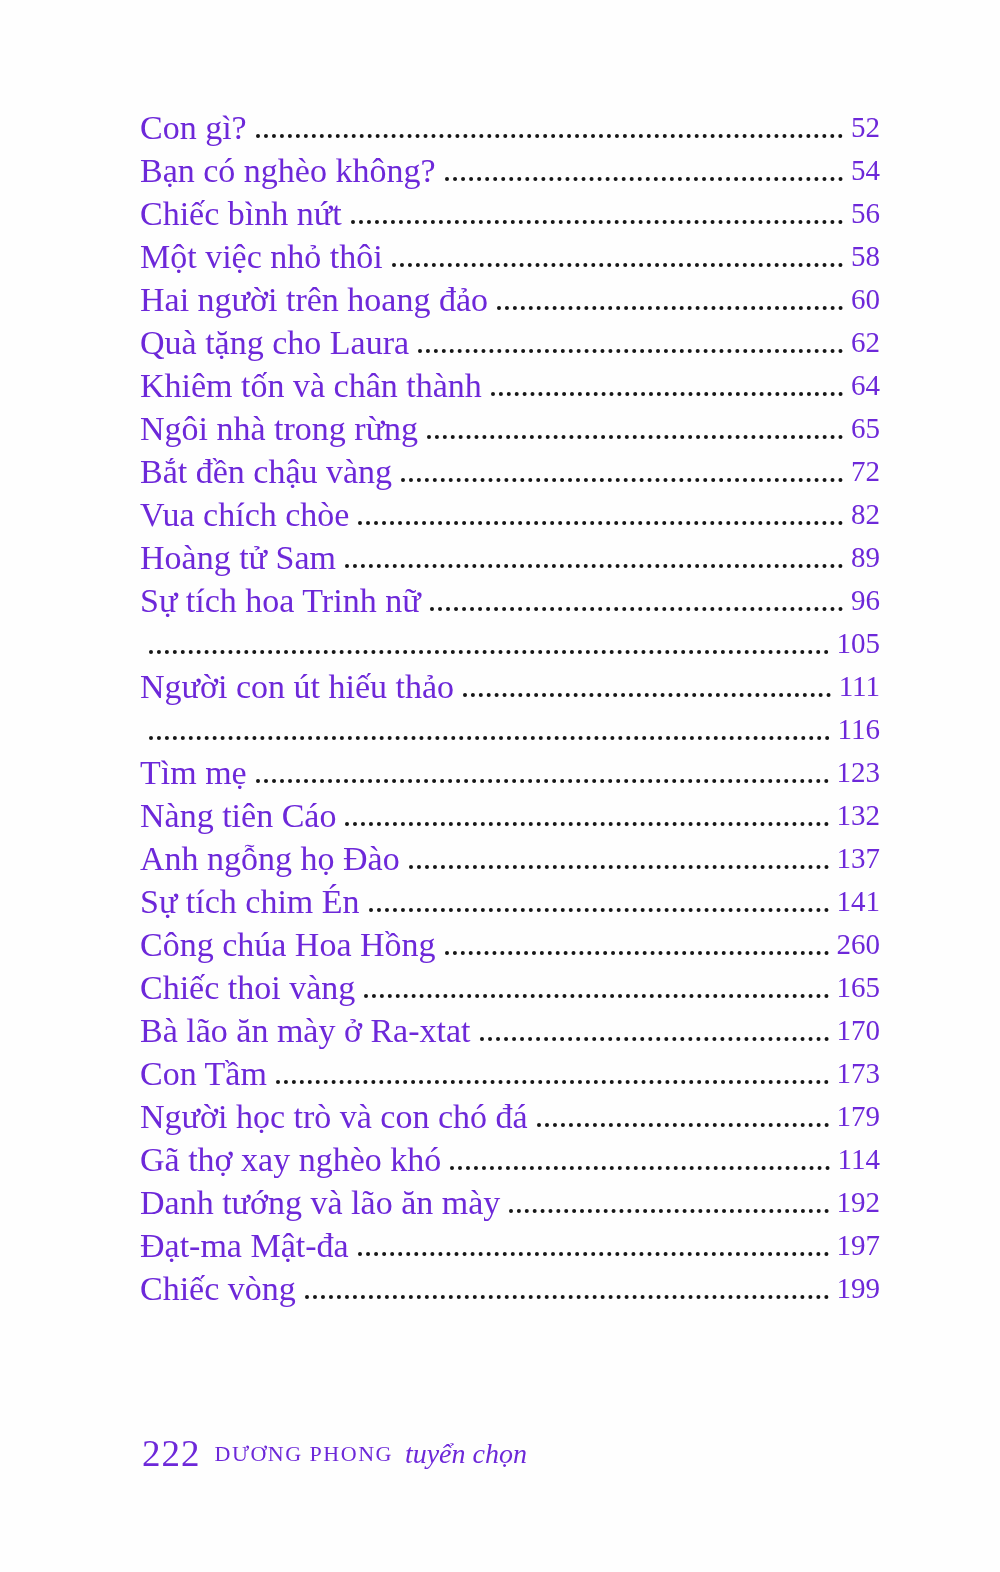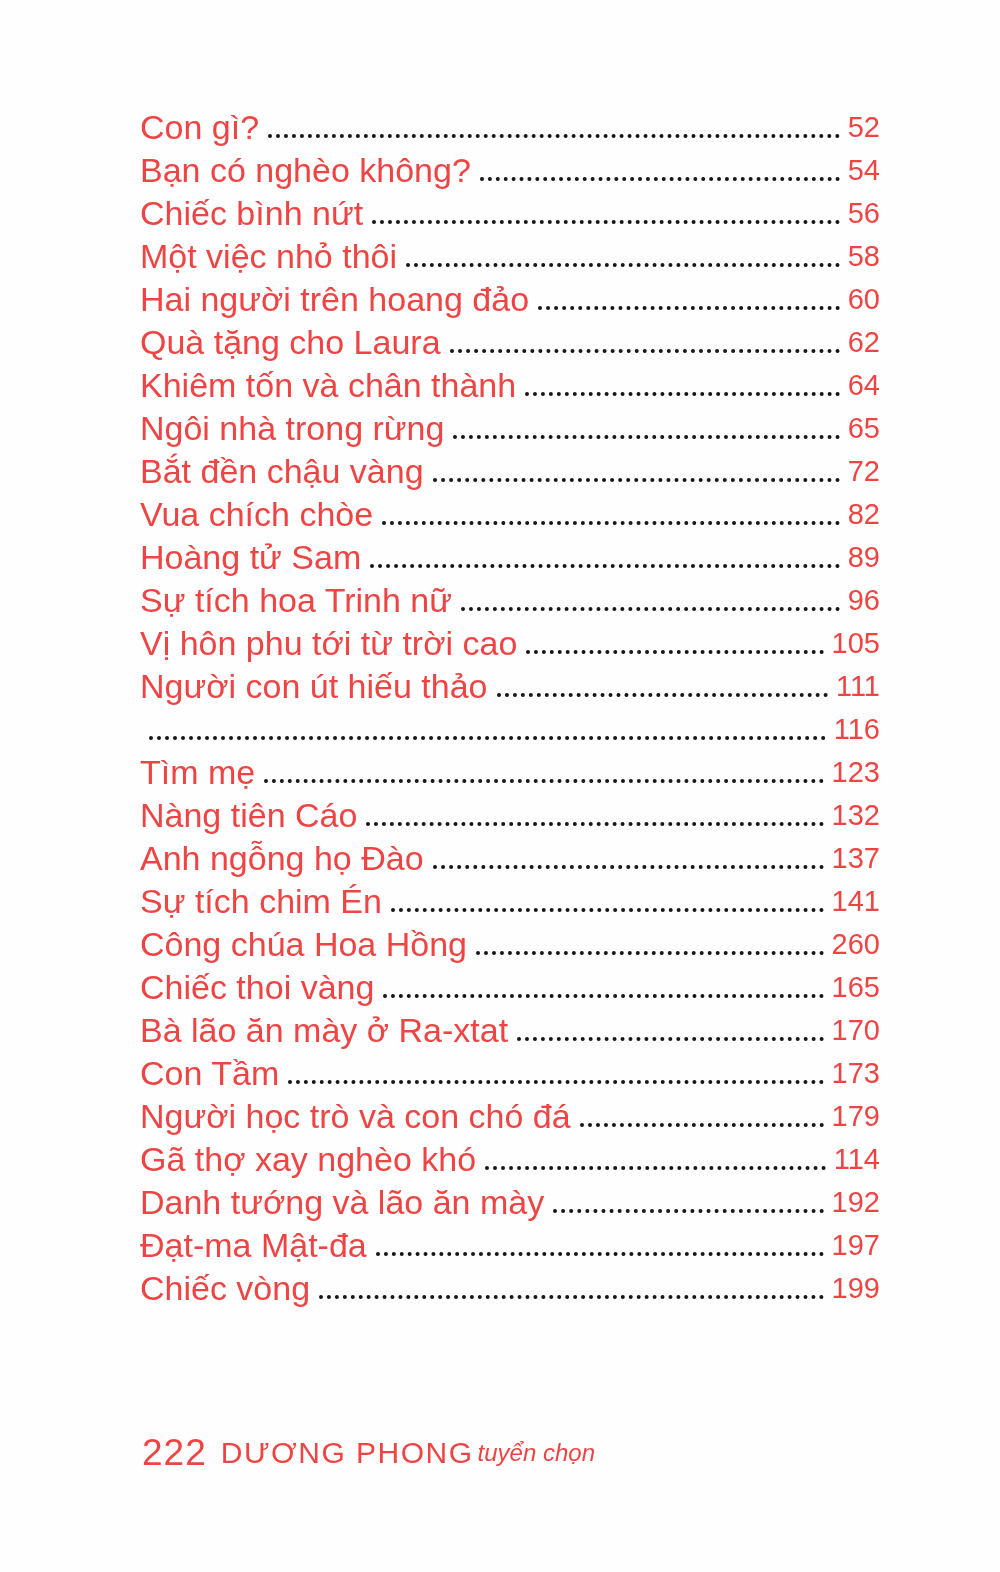--- a/index.html
+++ b/index.html
@@ -5,22 +5,22 @@
   html, body {
     margin: 0;
     padding: 0;
     background: #e8e8e8;
   }
   .page {
     position: relative;
     width: 1000px;
     height: 1572px;
     background: #fefefe;
-    color: #ef4444;
-    font-family: Liberation Sans, sans-serif;
+    color: #6d28d9;
+    font-family: Liberation Serif, serif;
     overflow: hidden;
   }
   .toc {
     position: absolute;
     top: 106px;
     left: 140px;
     right: 120px;
   }
   .toc-row {
     display: flex;
@@ -49,27 +49,27 @@
     top: 1432px;
     display: flex;
     align-items: center;
     white-space: nowrap;
   }
   .footer-pagenum {
     font-size: 37px;
     letter-spacing: 1px;
   }
   .footer-name {
-    font-size: 30px;
+    font-size: 22px;
     margin-left: 14px;
     letter-spacing: 1.5px;
   }
   .footer-note {
-    font-size: 24px;
-    margin-left: 4px;
+    font-size: 28px;
+    margin-left: 12px;
     font-style: italic;
   }
 </style>
 </head>
 <body>
 
 <div class="page">
 
   <div class="toc">
 
@@ -127,21 +127,20 @@
       <span class="toc-title">Hoàng tử Sam</span>
       <span class="toc-leader"></span>
       <span class="toc-page">89</span>
     </div>
       <div class="toc-row">
       <span class="toc-title">Sự tích hoa Trinh nữ</span>
       <span class="toc-leader"></span>
       <span class="toc-page">96</span>
     </div>
       <div class="toc-row">
-      <span class="toc-title">Vị hôn phu tới từ trời cao</span>
       <span class="toc-leader"></span>
       <span class="toc-page">105</span>
     </div>
       <div class="toc-row">
       <span class="toc-title">Người con út hiếu thảo</span>
       <span class="toc-leader"></span>
       <span class="toc-page">111</span>
     </div>
       <div class="toc-row">
       <span class="toc-leader"></span>

